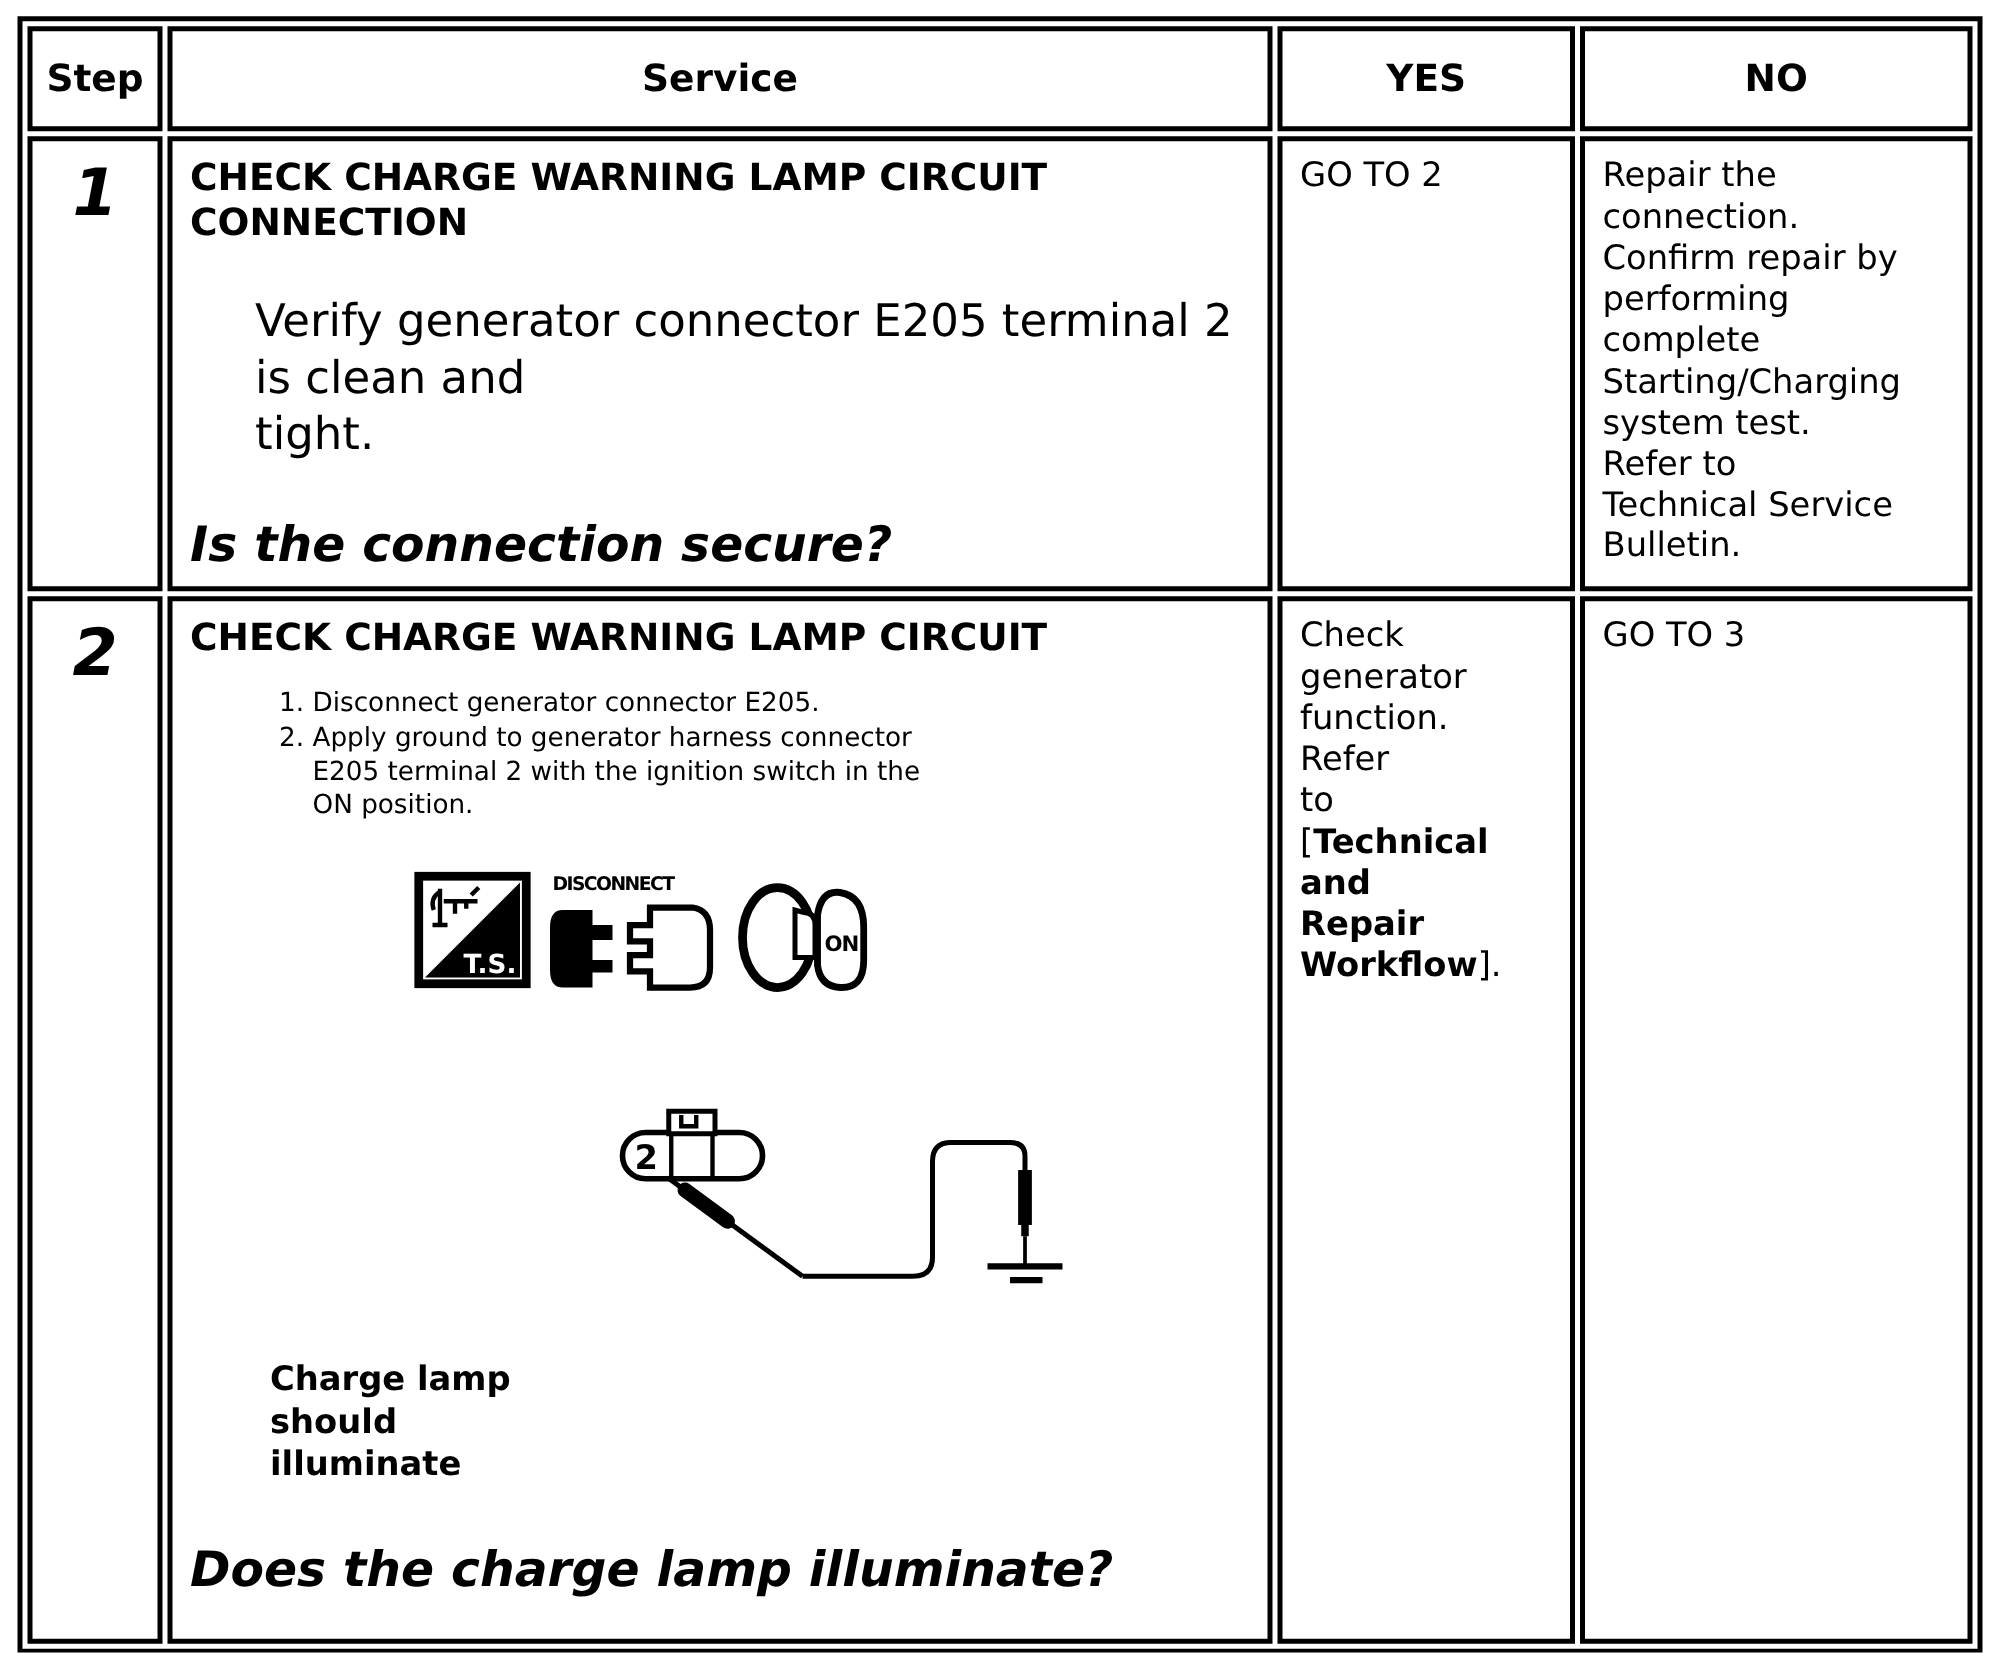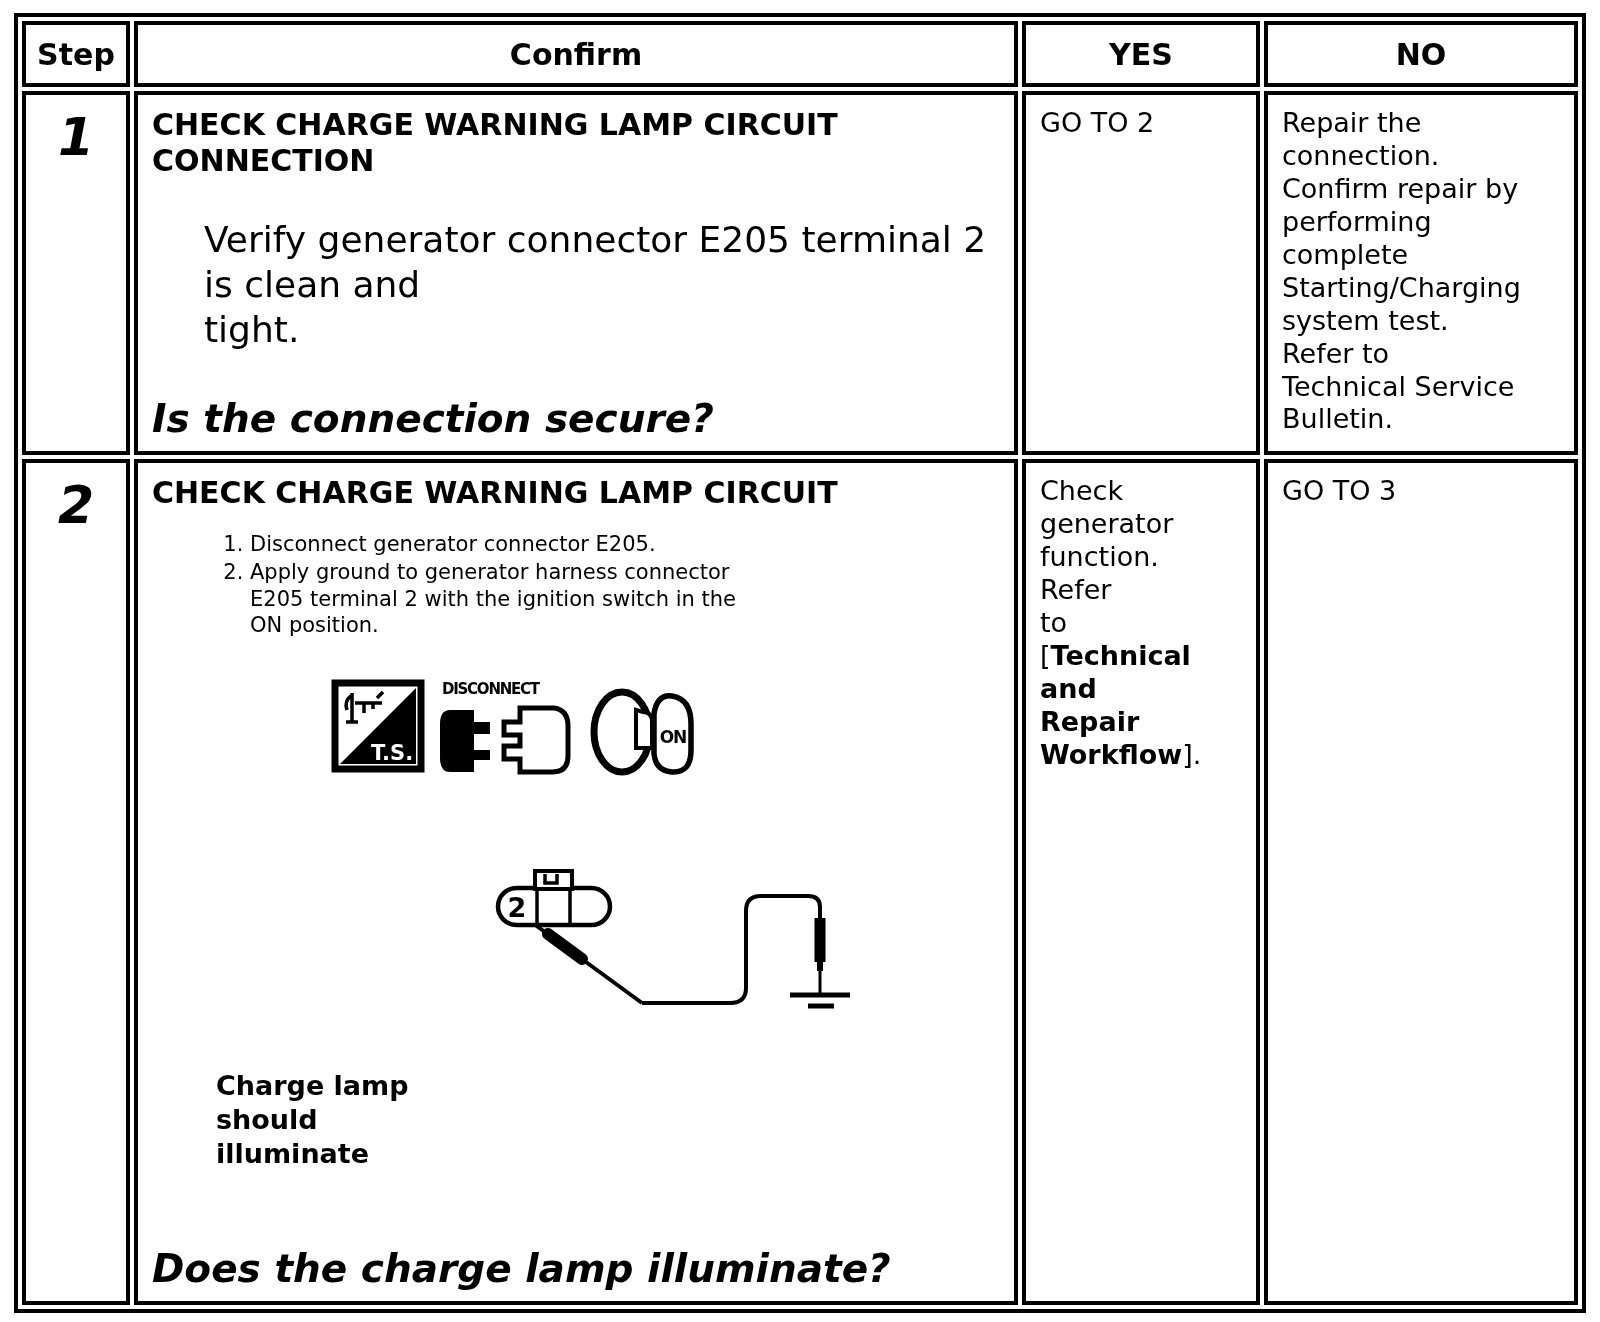--- a/index.html
+++ b/index.html
@@ -23,21 +23,21 @@
     background: #fff;
     vertical-align: top;
     padding: 0;
   }
   col.c-step   { width: 108px; }
   col.c-action { width: 884px; }
   col.c-yes    { width: 238px; }
   col.c-no     { width: 314px; }
 
   th {
-    height: 66px;
+    height: 84px;
     vertical-align: middle;
     text-align: center;
     font-size: 30px;
     font-weight: bold;
   }
   td.step-cell {
     text-align: center;
     font-size: 52px;
     font-weight: bold;
     font-style: italic;
@@ -85,38 +85,38 @@
     margin: 40px 0 0 178px;
   }
   .diagram-wrap { margin: 56px 0 0 330px; }
   .diagram-caption {
     font-size: 27px;
     font-weight: bold;
     line-height: 1.25;
     margin: 56px 0 0 64px;
     white-space: pre-line;
   }
-  .pp-question2 { margin-top: 76px; }
+  .pp-question2 { margin-top: 46px; }
   .b { font-weight: bold; }
   svg { display: block; }
 </style>
 </head>
 <body>
 
 <table class="pinpoint">
   <colgroup>
     <col class="c-step">
       <col class="c-action">
       <col class="c-yes">
       <col class="c-no">
   </colgroup>
   <thead>
     <tr>
       <th>Step</th>
-      <th>Confirm</th>
+      <th>Service</th>
       <th>YES</th>
       <th>NO</th>
     </tr>
   </thead>
   <tbody>
 
     <tr class="row-1">
       <td class="step-cell">1</td>
       <td class="action-cell">
         <div class="pp-title">CHECK CHARGE WARNING LAMP CIRCUIT

